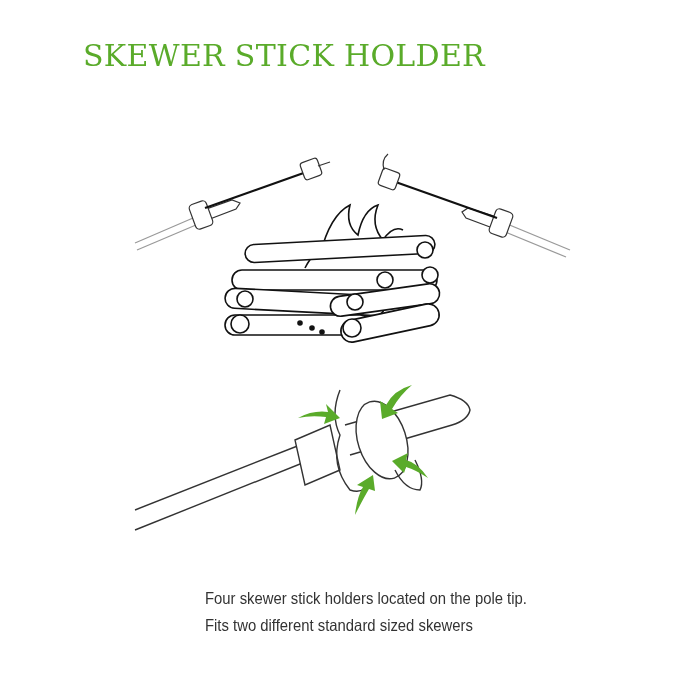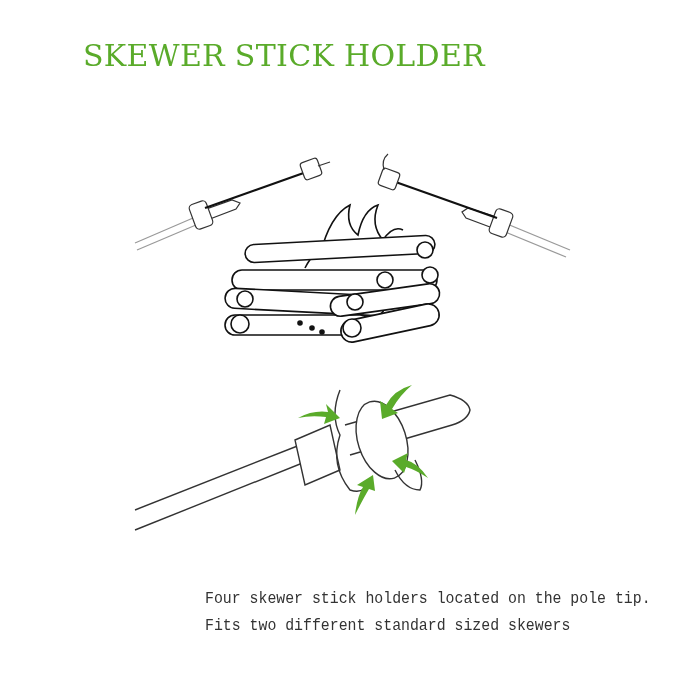--- a/index.html
+++ b/index.html
@@ -1,19 +1,19 @@
 <!DOCTYPE html>
 <html><head>
 <meta charset="utf-8">
 <style>
   html, body { margin:0; padding:0; background:#ffffff; }
   body { width:700px; height:700px; position:relative; overflow:hidden; font-family:"Liberation Sans", sans-serif; }
   .title { position:absolute; left:0; width:568px; top:38px; text-align:center; font-family:"DejaVu Serif", serif; font-size:30px; color:#5aab2a; letter-spacing:0.3px; }
   .illus { position:absolute; left:0; top:0; }
-  .caption { position:absolute; left:205px; top:585px; font-family:Liberation Mono, monospace; font-size:16.5px; line-height:27px; color:#333333; }
+  .caption { position:absolute; left:205px; top:585px; font-family:Liberation Sans, sans-serif; font-size:16.5px; line-height:27px; color:#333333; }
   .caption div { white-space:nowrap; transform:scaleX(0.9); transform-origin:left; }
 </style>
 </head>
 <body>
 
 <div class="title">SKEWER STICK HOLDER</div>
 
 <svg class="illus" width="700" height="700" viewBox="0 0 700 700">
 
   <g stroke="#333" fill="#fff" stroke-width="1.2">

